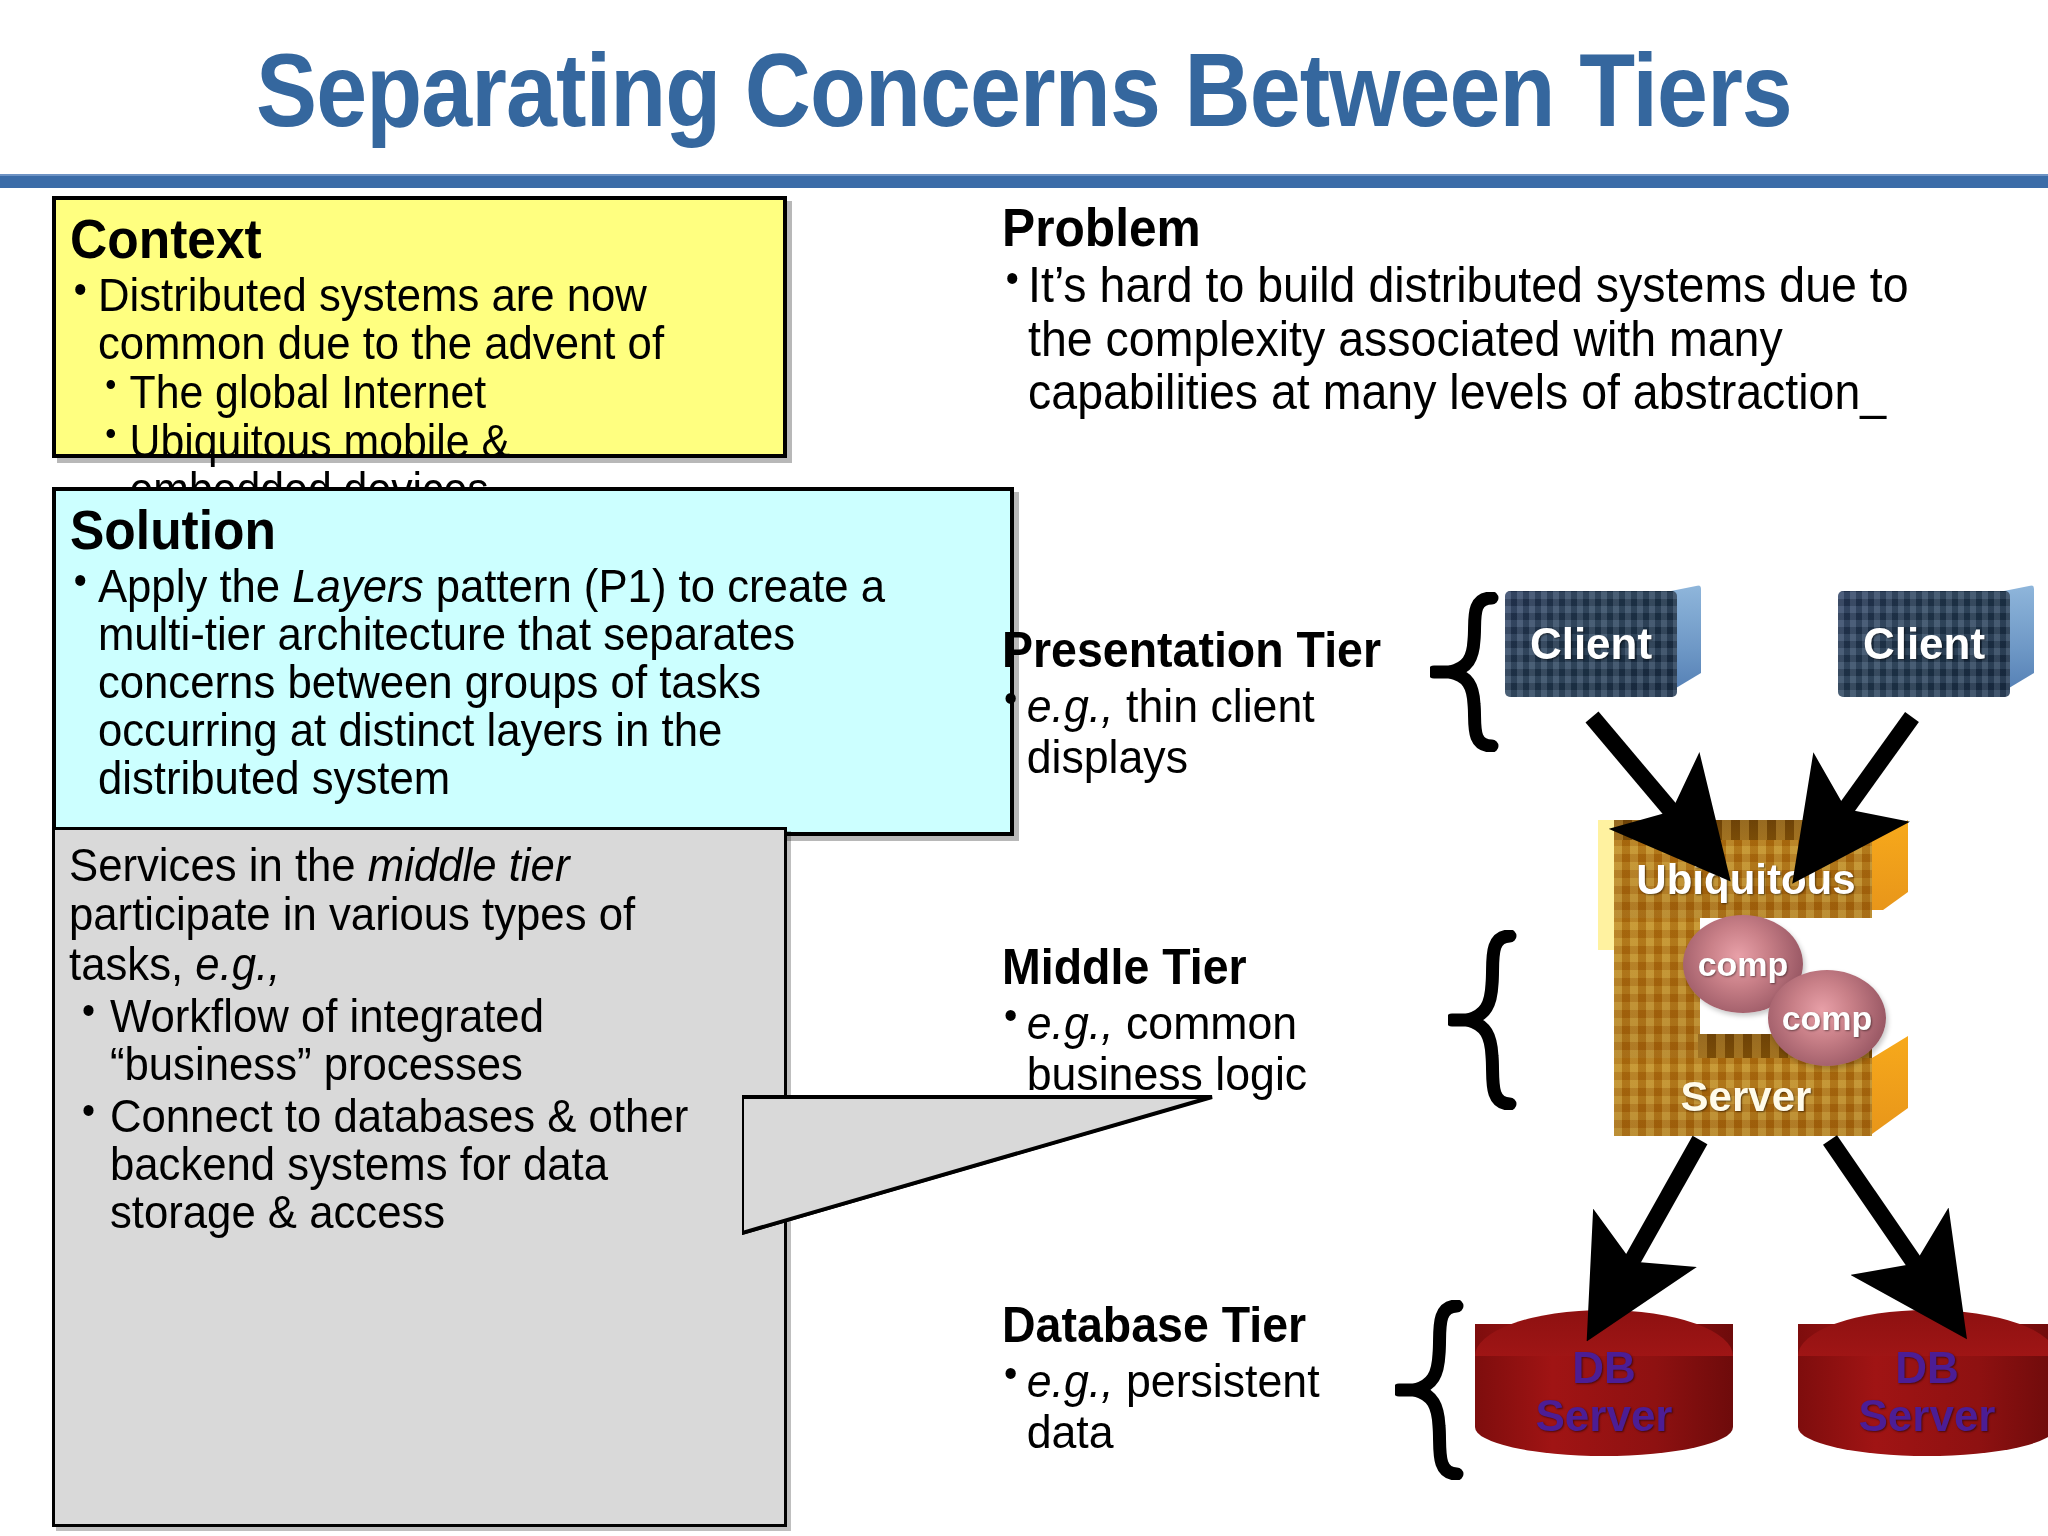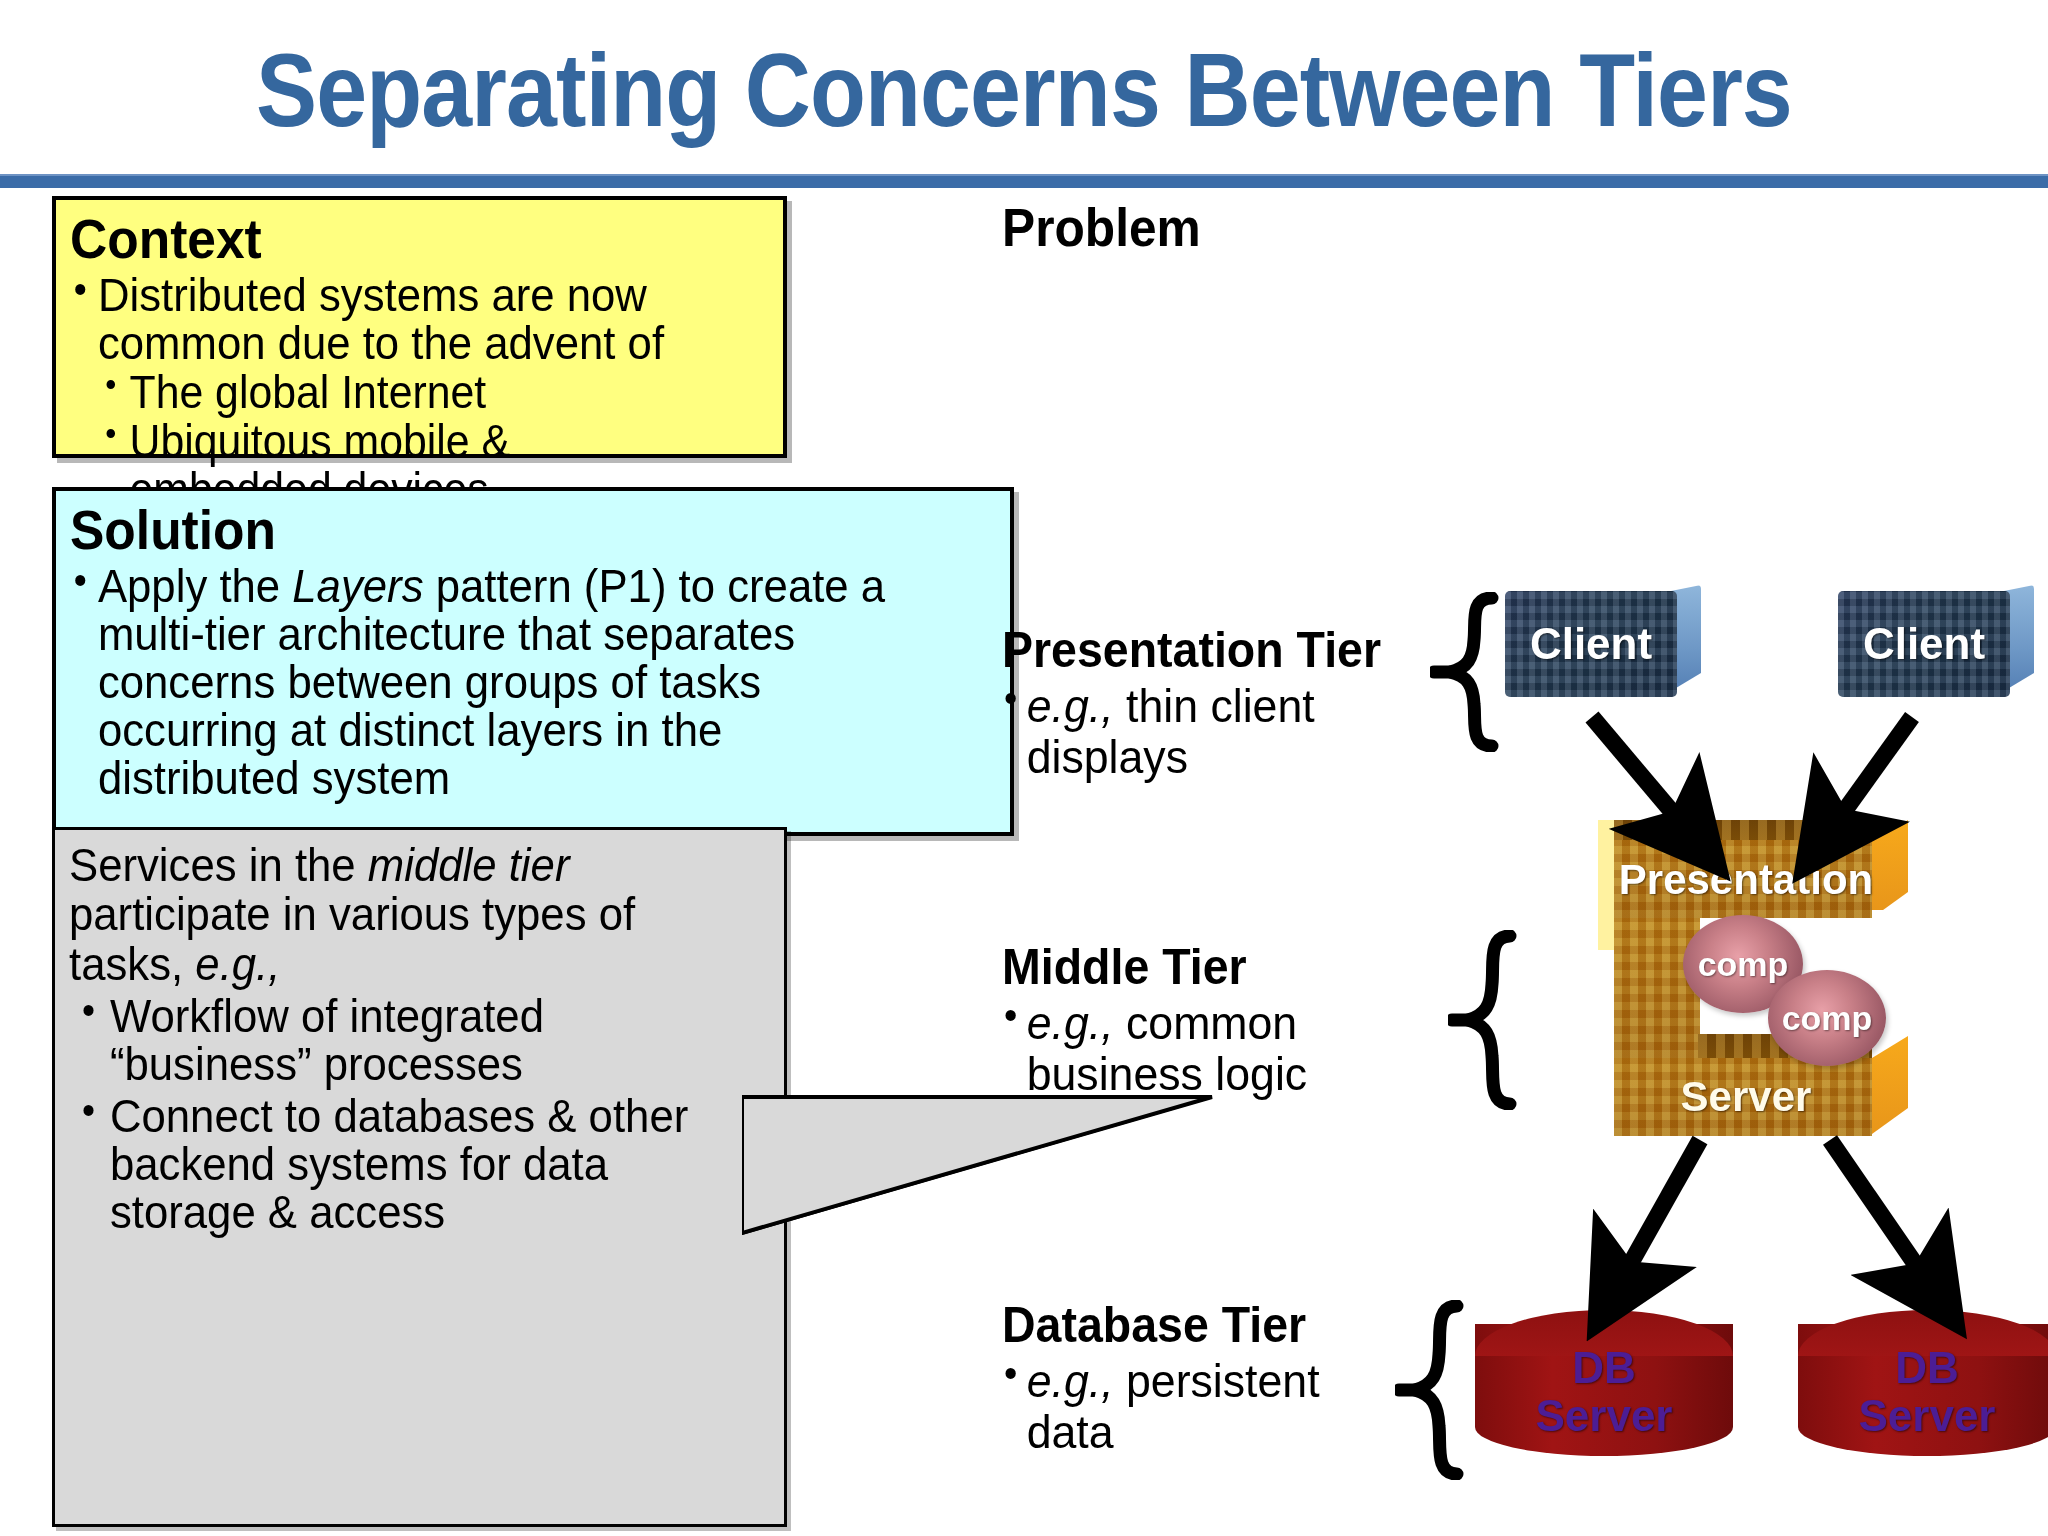--- a/index.html
+++ b/index.html
@@ -242,20 +242,23 @@
     <div class="lead"><span>Services in the </span><span class="it">middle tier</span><span> participate in various types of tasks, </span><span class="it">e.g.,</span></div>
     <ul class="blist">
       <li>Workflow of integrated “business” processes</li>
       <li>Connect to databases &amp; other backend systems for data storage &amp; access</li>
     </ul>
   </div>
 </div>
 
 <div id="problem-block">
   <div class="panel-head">Problem</div>
+  <ul class="blist">
+    <li>It’s hard to build distributed systems due to the complexity associated with many capabilities at many levels of abstraction_</li>
+  </ul>
 </div>
 
 <div class="tier-label" id="presentation-tier">
   <div class="t-head">Presentation Tier</div>
   <div class="t-item"><span class="it">e.g.,</span><span> thin client displays</span></div>
 </div>
 
 <div class="tier-label" id="middle-tier">
   <div class="t-head">Middle Tier</div>
   <div class="t-item"><span class="it">e.g.,</span><span> common business logic</span></div>
@@ -294,21 +297,21 @@
 
 <div id="app-server">
   <div class="srv-side" id="srv-arm-top-side"></div>
   <div class="srv-side" id="srv-arm-bot-side"></div>
   <div class="srv-top-dark" id="srv-arm-top-face"></div>
   <div class="srv-seg" id="srv-arm-top"></div>
   <div class="srv-seg" id="srv-stem"></div>
   <div id="srv-stem-light"></div>
   <div class="srv-top-dark" id="srv-arm-bot-face"></div>
   <div class="srv-seg" id="srv-arm-bot"></div>
-  <div id="srv-app-label">Presentation</div>
+  <div id="srv-app-label">Ubiquitous</div>
   <div id="srv-srv-label">Server</div>
   <div class="comp-ball" id="comp-1">comp</div>
   <div class="comp-ball" id="comp-2">comp</div>
 </div>
 
 <div class="db-cyl" id="db-1">
   <div class="db-body"></div>
   <div class="db-top"></div>
   <div class="db-label">
     <span>DB</span>

